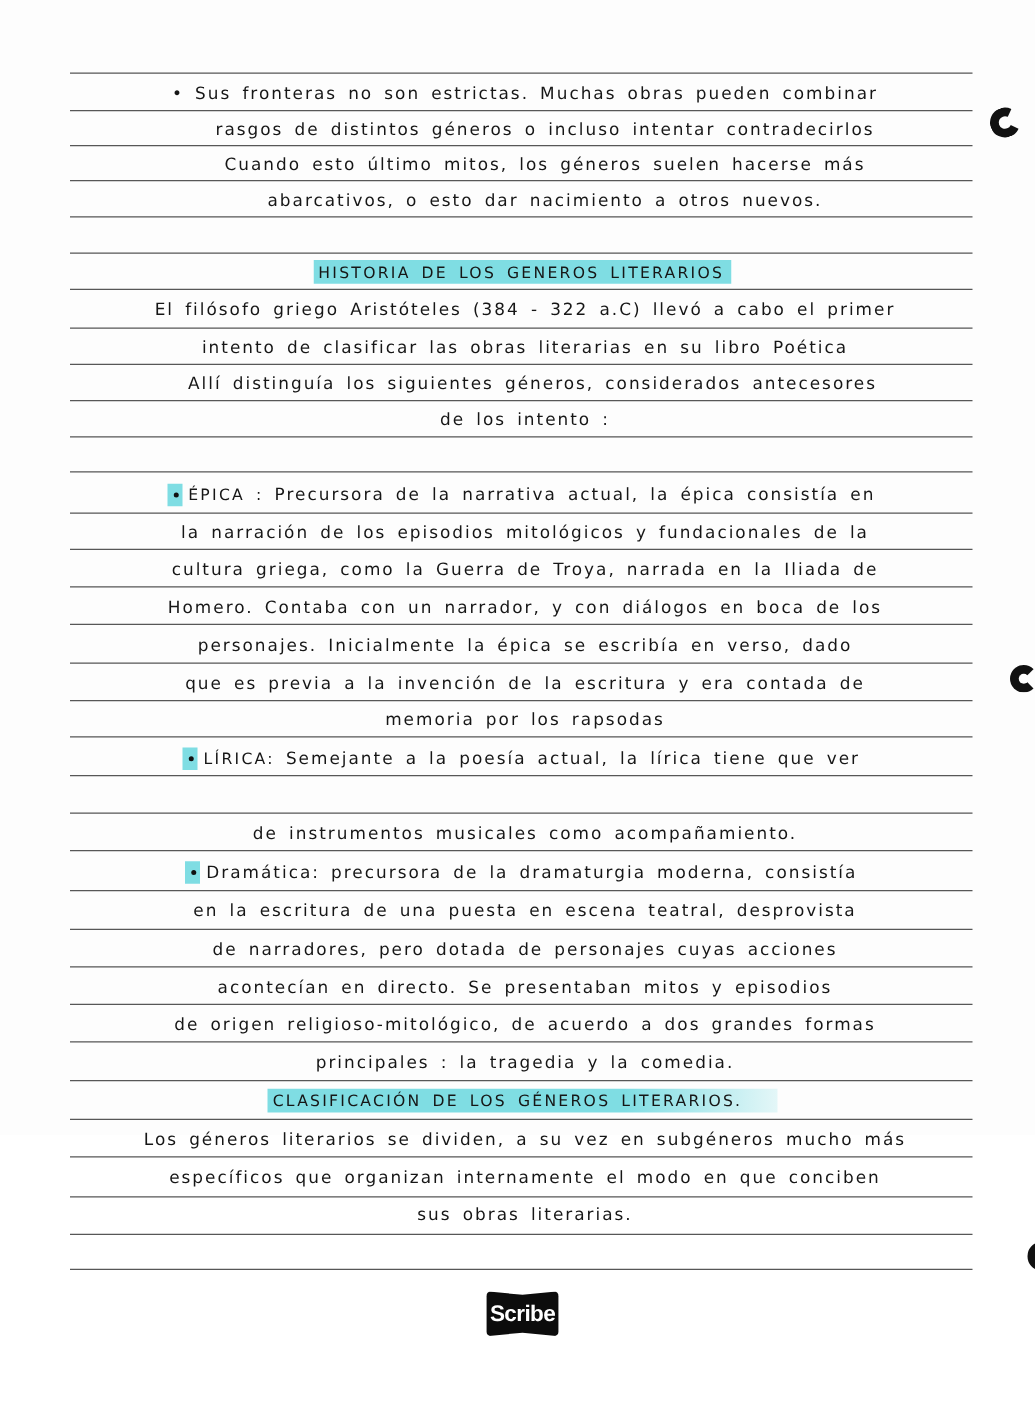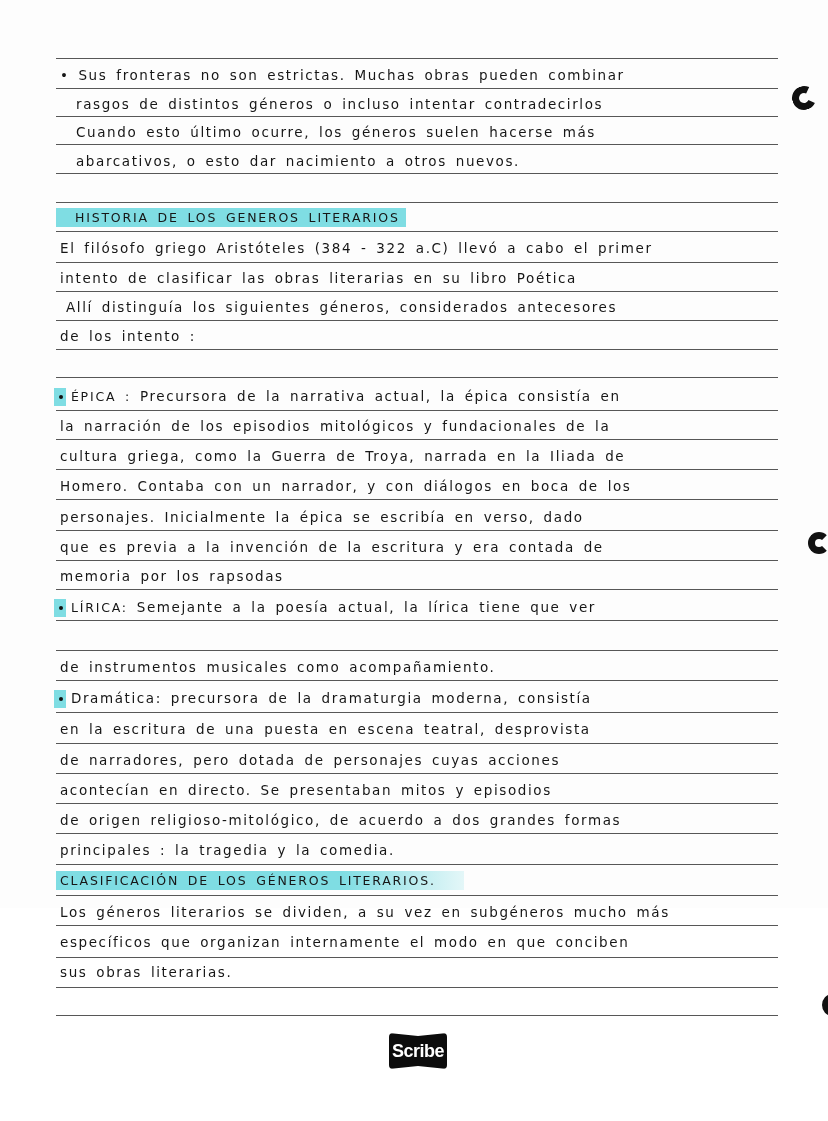--- a/index.html
+++ b/index.html
@@ -14,20 +14,21 @@
       overflow: hidden;
       font-family: "DejaVu Sans", sans-serif;
       color: #1a1a1a;
     }
     .page {
       position: absolute;
       left: 0; top: 0;
       width: 828px;
       height: 908px;
       background: #fdfdfd;
+      text-align: center;
     }
     .rule {
       position: absolute;
       left: 56px;
       width: 722px;
       height: 1px;
       background: #3a3a3a;
       opacity: 0.85;
     }
     .line-text {
@@ -42,21 +43,21 @@
       color: #161616;
     }
     .line-text.indent { left: 76px; }
     .heading {
       font-size: 12.5px;
       letter-spacing: 1.8px;
       text-transform: uppercase;
     }
     .hl {
       background: #7fdde3;
-      padding: 2px 6px 2px 19px;
+      padding: 2px 6px 2px 4px;
       margin-left: -4px;
     }
     .hl-fade {
       background: linear-gradient(90deg, #7fdde3 0%, #7fdde3 70%, rgba(127,221,227,0.2) 100%);
       padding: 2px 28px 2px 4px;
       margin-left: -4px;
     }
     .bullet-hl {
       display: inline-block;
       background: #7fdde3;
@@ -135,21 +136,21 @@
   <div class="rule" style="top:833px"></div>
   <div class="rule" style="top:864px"></div>
   <div class="rule" style="top:895px"></div>
   <div class="rule" style="top:925px"></div>
   <div class="rule" style="top:957px"></div>
   <div class="rule" style="top:987px"></div>
   <div class="rule" style="top:1015px"></div>
 
   <div class="line-text" style="top:65px">• Sus fronteras no son estrictas. Muchas obras pueden combinar</div>
   <div class="line-text indent" style="top:94px">rasgos de distintos géneros o incluso intentar contradecirlos</div>
-  <div class="line-text indent" style="top:122px">Cuando esto último ocurre, los géneros suelen hacerse más</div>
+  <div class="line-text indent" style="top:122px">Cuando esto último mitos, los géneros suelen hacerse más</div>
   <div class="line-text indent" style="top:151px">abarcativos, o esto dar nacimiento a otros nuevos.</div>
 
   <div class="line-text heading" style="top:208px">
     <span class="hl">HISTORIA DE LOS GENEROS LITERARIOS</span>
   </div>
   <div class="line-text" style="top:238px">El filósofo griego Aristóteles (384 - 322 a.C) llevó a cabo el primer</div>
   <div class="line-text" style="top:268px">intento de clasificar las obras literarias en su libro Poética</div>
   <div class="line-text indent" style="left:66px;top:297px">Allí distinguía los siguientes géneros, considerados antecesores</div>
   <div class="line-text" style="top:326px">de los intento :</div>
 

